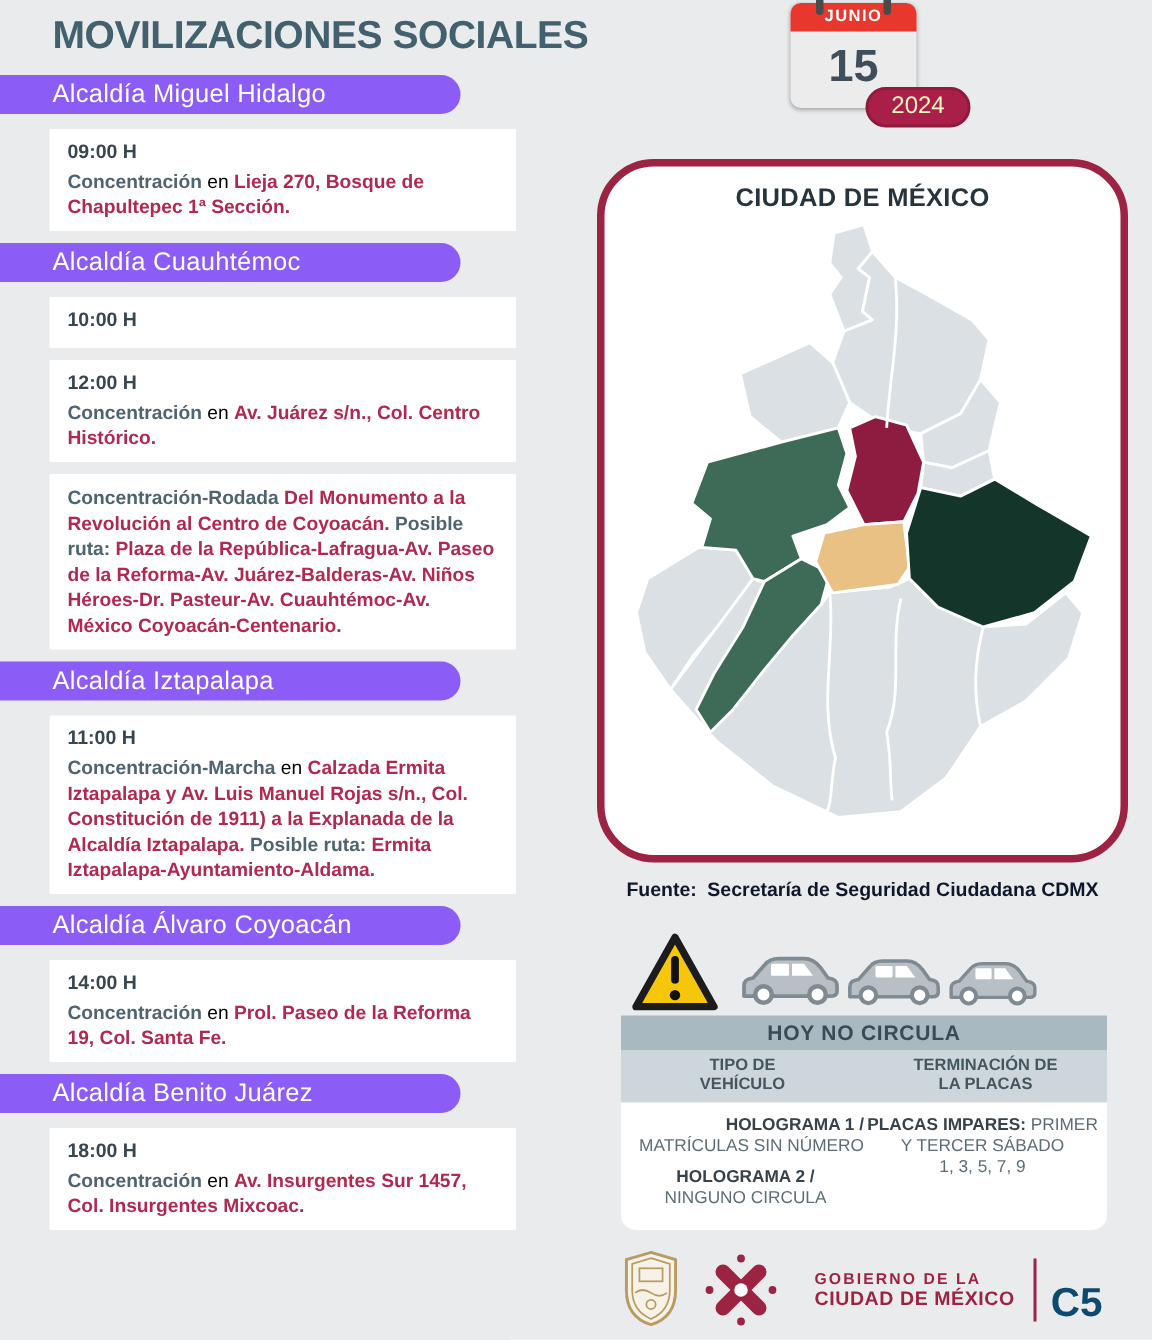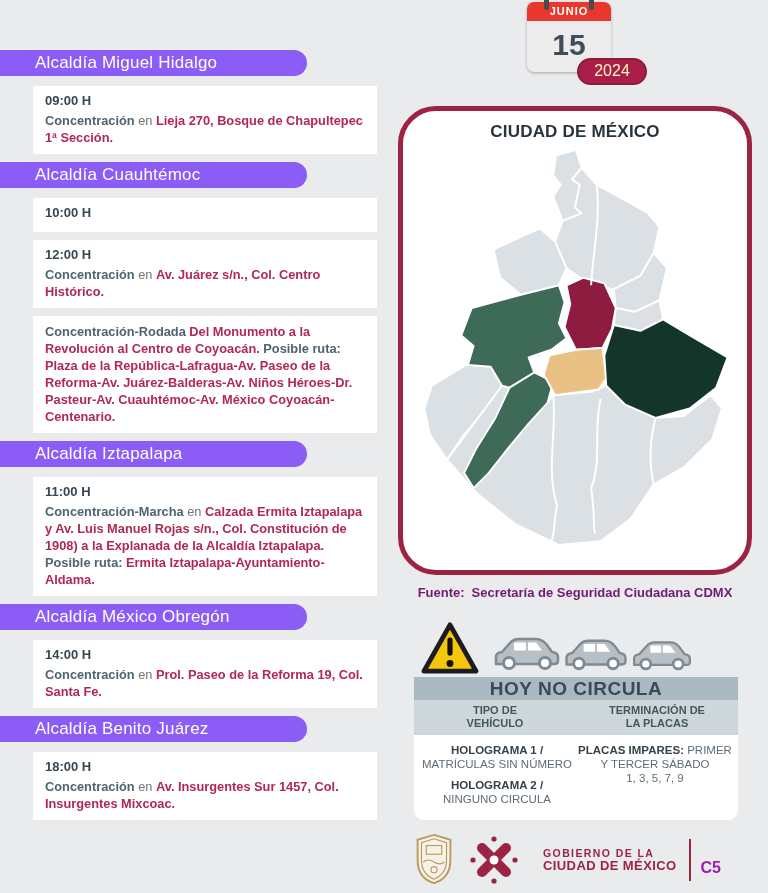--- a/index.html
+++ b/index.html
@@ -18,67 +18,68 @@
   .ring.r1{left:17px;} .ring.r2{left:62px;}
   .year-pill{position:absolute;left:577px;top:58px;width:66px;height:23px;background:#a91f48;
     border:2px solid #8e1b3d;border-radius:14px;color:#fef9c3;font-size:16px;font-weight:400;
     text-align:center;line-height:22px;}
 
   
   .col-left{position:absolute;left:0;top:48px;width:384px;}
   .pill{width:307px;height:26px;margin:2px 0 10px;background:#8b5cf6;border-radius:0 15px 15px 0;
     color:#fff;font-size:17px;font-weight:500;letter-spacing:.2px;line-height:26px;
     padding-left:35px;box-sizing:border-box;}
-  .card{margin:0 12px 8px 33px;width:344px;box-sizing:border-box;background:#fff;
+  .card{margin:0 12px 8px 33px;width:311px;box-sizing:border-box;background:#fff;
     padding:7px 12px 8px;border-radius:1px;}
   .time{font-size:13px;font-weight:700;color:#37474f;margin:0 0 4px;}
   .desc{margin:0;font-size:12.8px;line-height:17px;}
   .desc .g{color:#4e6470;font-weight:700;}
-  .desc .gl{color:#737373;font-weight:400;}
+  .desc .gl{color:#000000;font-weight:400;}
   .desc .r{color:#b12950;font-weight:700;}
 
   
   .map-panel{position:absolute;left:398px;top:106px;width:354px;height:469px;box-sizing:border-box;
     background:#fff;border:5px solid #9d2342;border-radius:38px;text-align:center;}
   .map-title{margin:11px 0 0;font-size:17px;font-weight:700;color:#28343c;letter-spacing:.2px;}
   .map-svg{display:block;margin:4px auto 0;}
 
   .fuente{position:absolute;left:398px;top:585px;width:354px;text-align:center;font-size:13px;
-    font-weight:700;color:#701a75;}
+    font-weight:700;color:#0f172a;}
   .fuente .lbl{margin-right:7px;}
 
   
   .hnc{position:absolute;left:414px;top:620px;width:324px;}
   .hnc-icons{height:57px;display:flex;align-items:flex-end;}
   .hnc-icons .tri{margin:0 12px 2px 6px;}
   .hnc-icons .car{margin:0 2px 4px;}
-  .hnc-bar{height:23px;background:#a9b9c2;text-align:center;font-size:19px;font-weight:800;
+  .hnc-bar{height:23px;background:#a9b9c2;text-align:center;font-size:14px;font-weight:800;
     color:#3a4b55;letter-spacing:.5px;line-height:23px;}
   .hnc-cols{display:grid;grid-template-columns:1fr 1fr;background:#cdd6db;padding:4px 0 5px;}
   .hnc-cols div{text-align:center;font-size:11px;font-weight:700;color:#46565f;line-height:13px;}
   .hnc-body{display:grid;grid-template-columns:1fr 1fr;background:#fff;border-radius:0 0 10px 10px;
     padding:8px 4px 14px;}
   .hnc-body .cell{text-align:center;font-size:11.5px;line-height:14px;color:#5d6d76;}
   .hnc-body b{color:#37424a;}
-  .hnc-body .blk{margin-bottom:7px;}
+  .hnc-body .blk{margin-bottom:7px;text-align:right;}
 
   
   .footer{position:absolute;left:414px;top:830px;width:324px;height:60px;display:flex;
     align-items:center;}
   .gov-text{margin-left:23px;color:#9d2342;line-height:1.15;text-align:left;}
   .gov-text .l1{font-size:10.5px;font-weight:700;letter-spacing:1.4px;}
   .gov-text .l2{font-size:13px;font-weight:800;letter-spacing:.4px;}
   .footer .divider{width:2px;height:42px;background:#9d2342;margin:0 10px 0 12px;}
-  .c5{color:#a21caf;font-size:16px;font-weight:800;margin-top:16px;}
+  .c5{color:#0c4a6e;font-size:27px;font-weight:800;margin-top:16px;}
 </style>
 </head>
 <body>
 
 <div class="canvas">
 
+  <h1 class="page-title">MOVILIZACIONES SOCIALES</h1>
 
   <div class="calendar">
     <div class="ring r1"></div>
     <div class="ring r2"></div>
     <div class="month">JUNIO</div>
     <div class="day">15</div>
   </div>
   <div class="year-pill">2024</div>
 
   <section class="col-left">
@@ -97,24 +98,24 @@
       <div class="time">12:00 H</div>
       <p class="desc"><span class="g">Concentración</span><span class="gl"> en </span><span class="r">Av. Juárez s/n., Col. Centro Histórico.</span></p>
     </article>
     <article class="card">
       <p class="desc"><span class="g">Concentración-Rodada </span><span class="r">Del Monumento a la Revolución al Centro de Coyoacán. </span><span class="g">Posible ruta: </span><span class="r">Plaza de la República-Lafragua-Av. Paseo de la Reforma-Av. Juárez-Balderas-Av. Niños Héroes-Dr. Pasteur-Av. Cuauhtémoc-Av. México Coyoacán-Centenario.</span></p>
     </article>
 
     <div class="pill">Alcaldía Iztapalapa</div>
     <article class="card">
       <div class="time">11:00 H</div>
-      <p class="desc"><span class="g">Concentración-Marcha</span><span class="gl"> en </span><span class="r">Calzada Ermita Iztapalapa y Av. Luis Manuel Rojas s/n., Col. Constitución de 1908) a la Explanada de la Alcaldía Iztapalapa. </span><span class="g">Posible ruta: </span><span class="r">Ermita Iztapalapa-Ayuntamiento-Aldama.</span></p>
-    </article>
-
-    <div class="pill">Alcaldía México Obregón</div>
+      <p class="desc"><span class="g">Concentración-Marcha</span><span class="gl"> en </span><span class="r">Calzada Ermita Iztapalapa y Av. Luis Manuel Rojas s/n., Col. Constitución de 1911) a la Explanada de la Alcaldía Iztapalapa. </span><span class="g">Posible ruta: </span><span class="r">Ermita Iztapalapa-Ayuntamiento-Aldama.</span></p>
+    </article>
+
+    <div class="pill">Alcaldía Álvaro Coyoacán</div>
     <article class="card">
       <div class="time">14:00 H</div>
       <p class="desc"><span class="g">Concentración</span><span class="gl"> en </span><span class="r">Prol. Paseo de la Reforma 19, Col. Santa Fe.</span></p>
     </article>
 
     <div class="pill">Alcaldía Benito Juárez</div>
     <article class="card">
       <div class="time">18:00 H</div>
       <p class="desc"><span class="g">Concentración</span><span class="gl"> en </span><span class="r">Av. Insurgentes Sur 1457, Col. Insurgentes Mixcoac.</span></p>
     </article>

